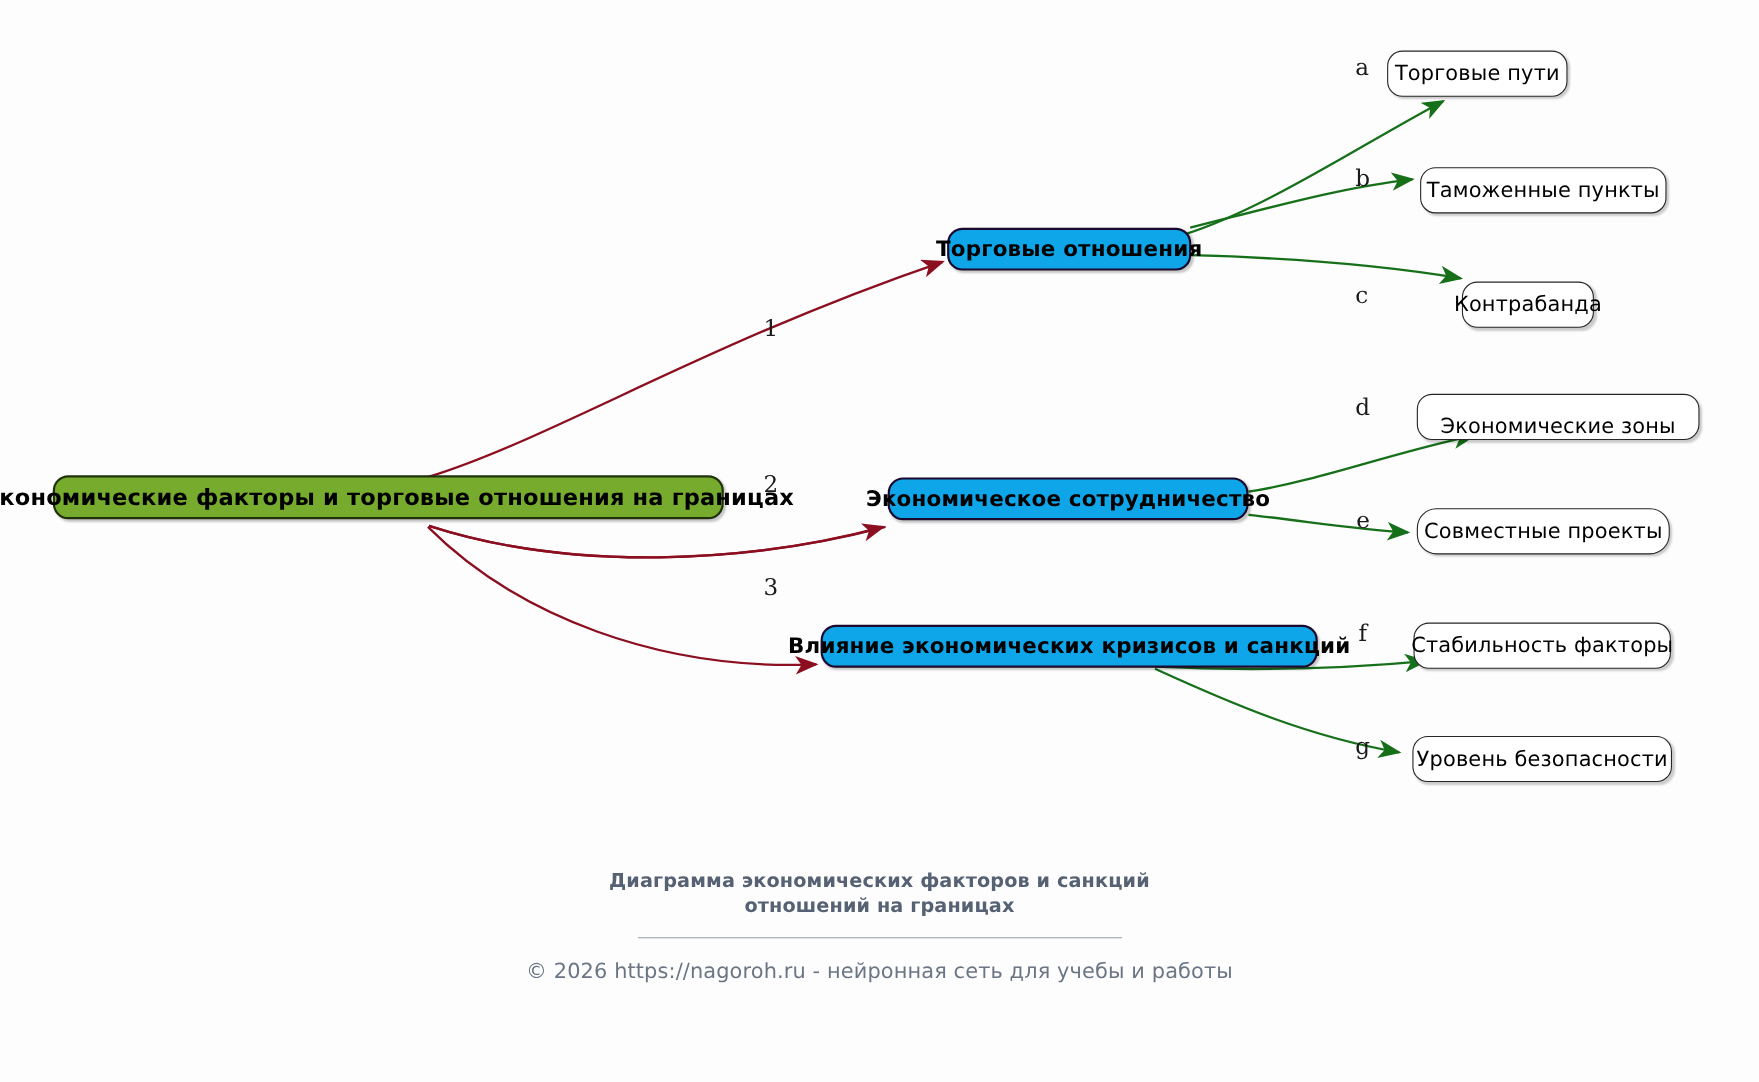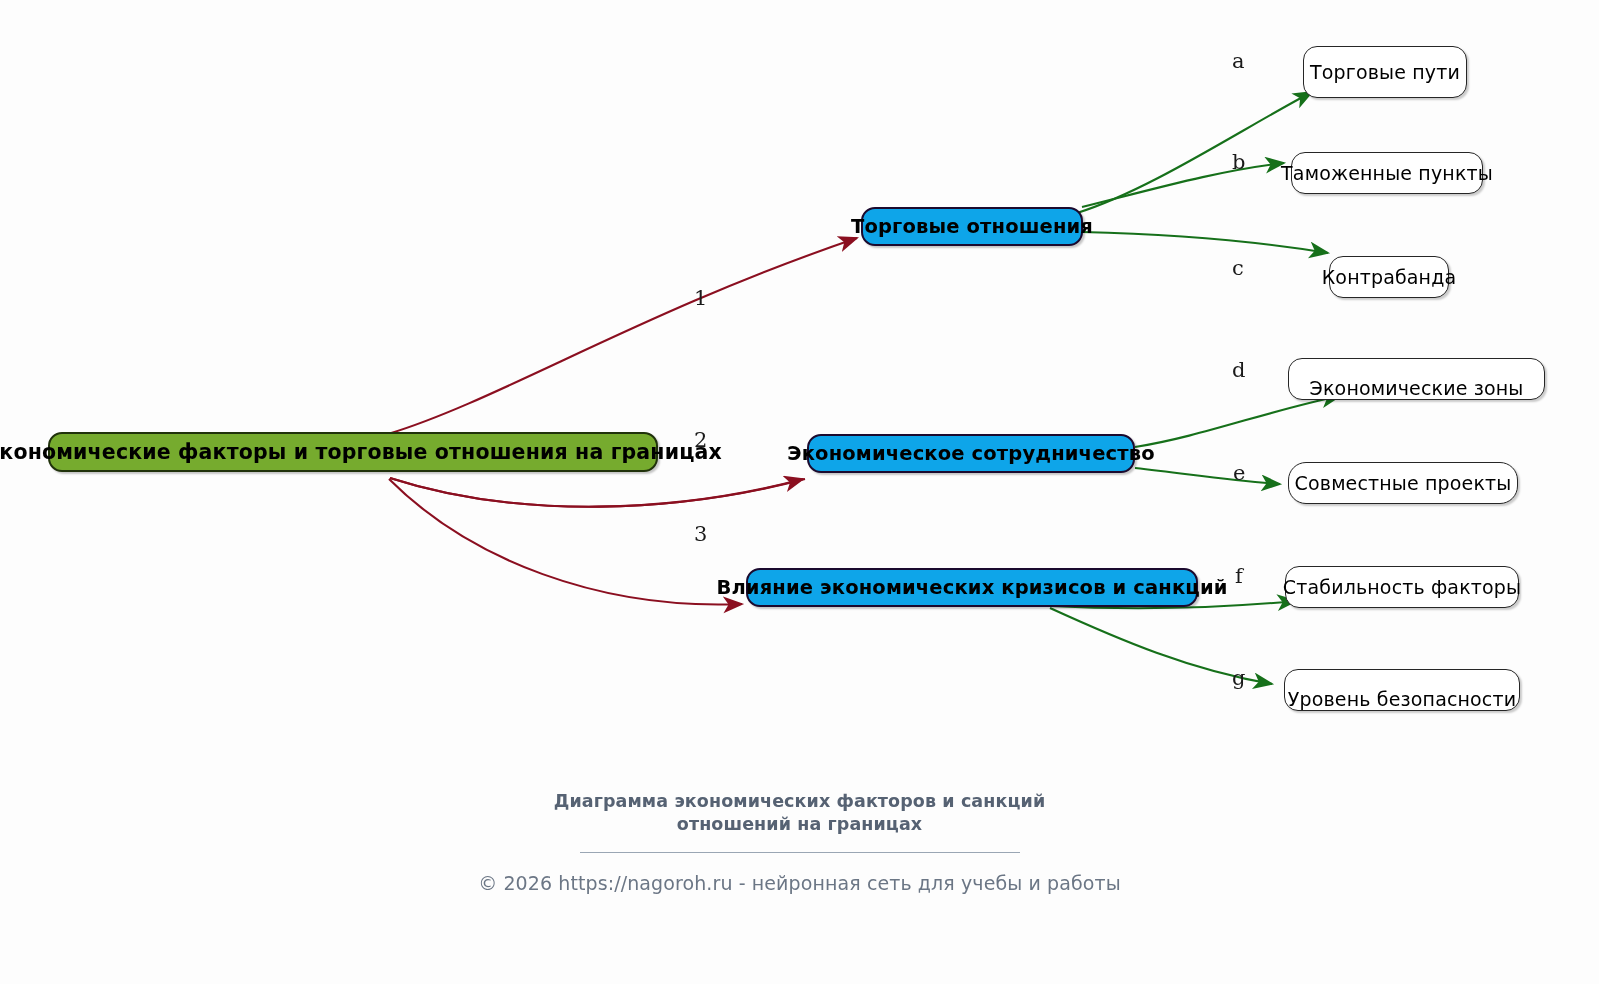--- a/index.html
+++ b/index.html
@@ -153,45 +153,45 @@
   </div>
 
   <div class="node node-mid" style="left:807px; top:434px; width:328px; height:39px;">
     <span>Экономическое сотрудничество</span>
   </div>
 
   <div class="node node-mid" style="left:746px; top:568px; width:452px; height:39px;">
     <span>Влияние экономических кризисов и санкций</span>
   </div>
 
-  <div class="node node-leaf" style="left:1303px; top:46px; width:164px; height:52px;">
+  <div class="node node-leaf" style="left:1261px; top:46px; width:164px; height:42px;">
     <span>Торговые пути</span>
   </div>
 
-  <div class="node node-leaf" style="left:1291px; top:152px; width:192px; height:42px;">
+  <div class="node node-leaf" style="left:1291px; top:152px; width:224px; height:42px;">
     <span>Таможенные пункты</span>
   </div>
 
   <div class="node node-leaf" style="left:1329px; top:256px; width:120px; height:42px;">
     <span>Контрабанда</span>
   </div>
 
   <div class="node node-leaf" style="left:1288px; top:358px; width:257px; height:42px;align-items:flex-end;">
     <span>Экономические зоны</span>
   </div>
 
   <div class="node node-leaf" style="left:1288px; top:462px; width:230px; height:42px;border-radius:18px;">
     <span>Совместные проекты</span>
   </div>
 
   <div class="node node-leaf" style="left:1285px; top:566px; width:234px; height:42px;">
     <span>Стабильность факторы</span>
   </div>
 
-  <div class="node node-leaf" style="left:1284px; top:669px; width:236px; height:42px;align-items:flex-end;">
+  <div class="node node-leaf" style="left:1284px; top:669px; width:236px; height:42px;">
     <span>Уровень безопасности</span>
   </div>
 
   <div class="edge-label" style="left:694px; top:288px;">1</div>
   <div class="edge-label" style="left:694px; top:430px;">2</div>
   <div class="edge-label" style="left:694px; top:524px;">3</div>
 
   <div class="edge-label" style="left:1232px; top:51px;">a</div>
   <div class="edge-label" style="left:1232px; top:152px;">b</div>
   <div class="edge-label" style="left:1232px; top:258px;">c</div>

